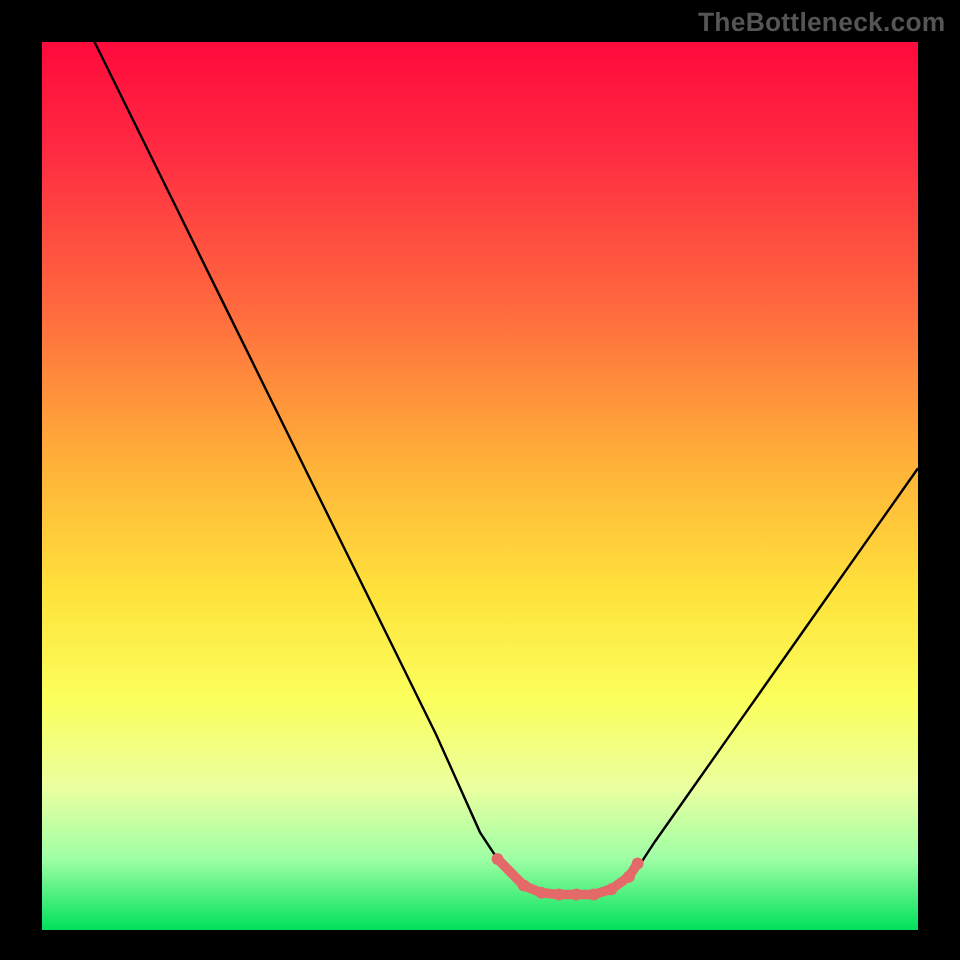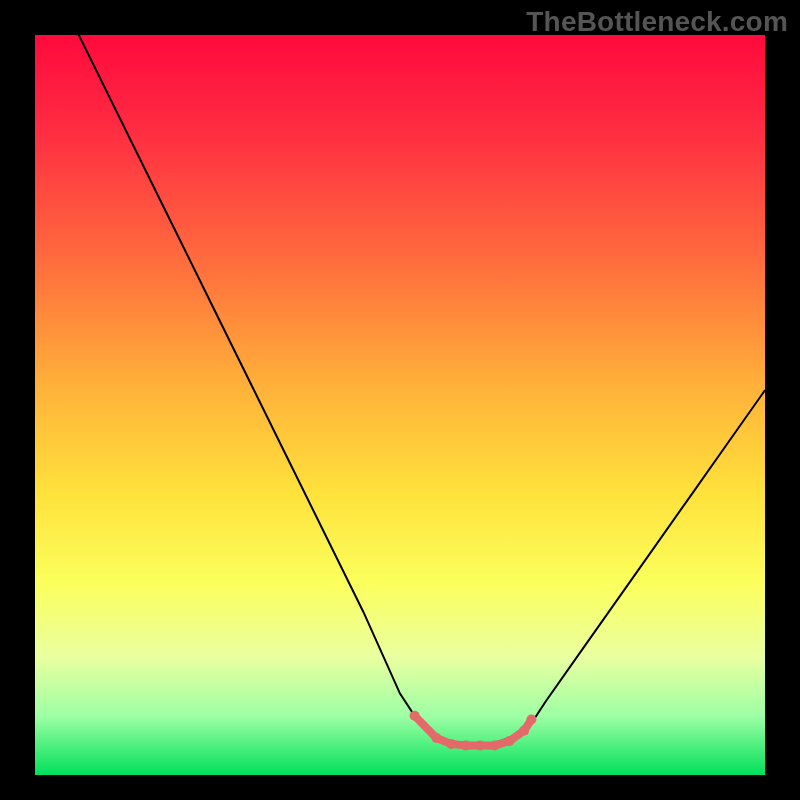--- a/index.html
+++ b/index.html
@@ -15,21 +15,21 @@
     position: relative;
     width: 800px;
     height: 800px;
     background: #000;
   }
   .watermark {
     position: absolute;
     top: 6px;
     right: 12px;
     color: #555;
-    font-size: 28px;
+    font-size: 22px;
     font-weight: 600;
     letter-spacing: 0.2px;
     z-index: 20;
   }
   .plot-area {
     position: absolute;
     left: 35px;
     top: 35px;
     width: 730px;
     height: 740px;

